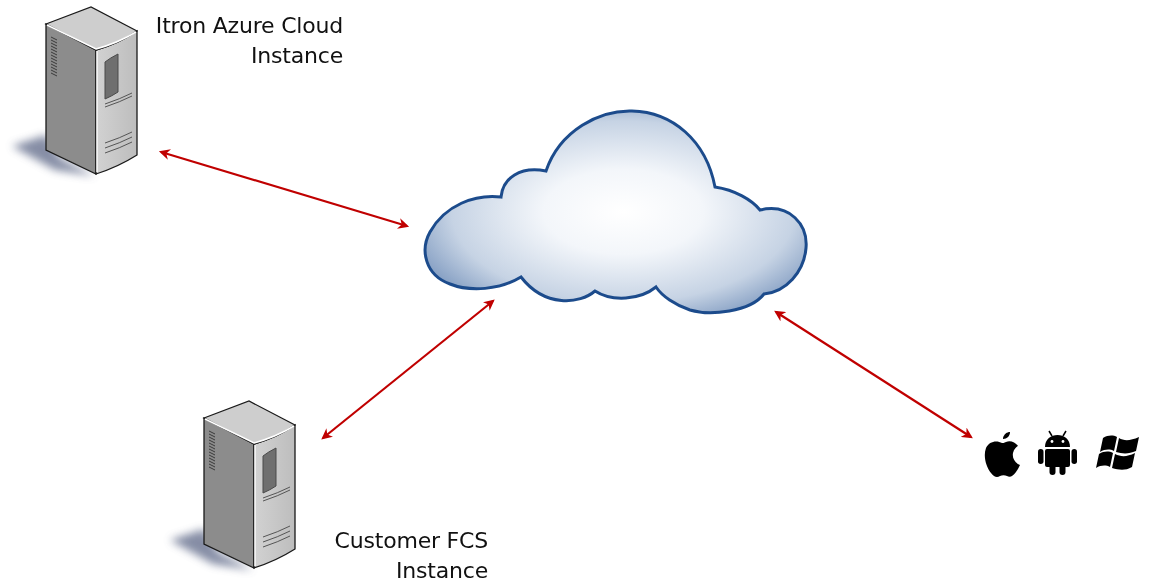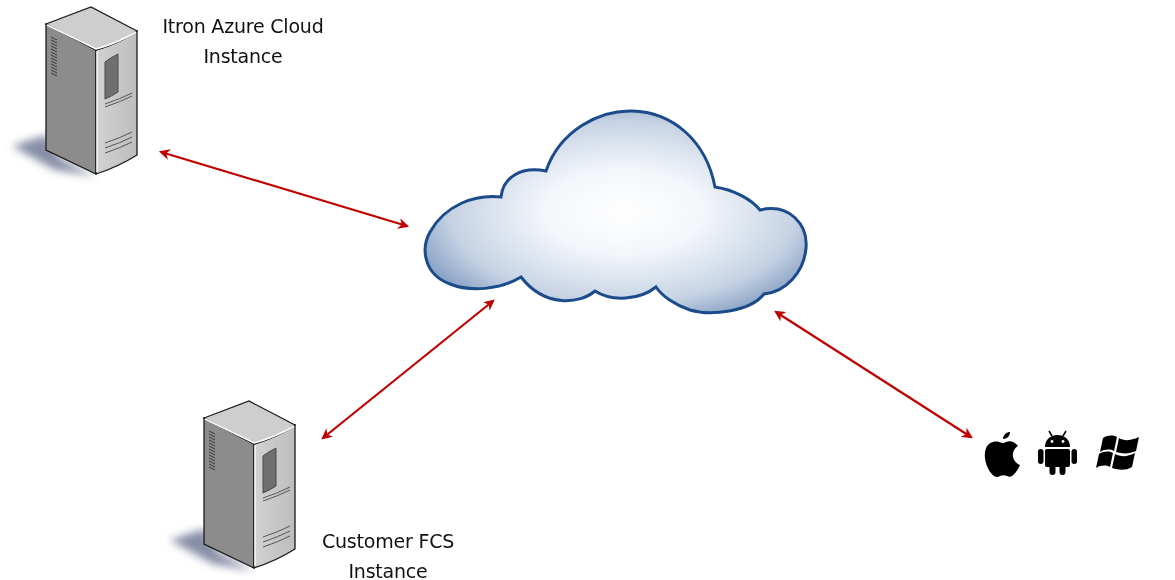--- a/index.html
+++ b/index.html
@@ -1,21 +1,21 @@
 <!DOCTYPE html>
 <html><head>
   <meta charset="utf-8">
   <style>
     html, body { margin: 0; padding: 0; background: #ffffff; }
     body { width: 1175px; height: 580px; position: relative; overflow: hidden;
            font-family: "Liberation Sans", "DejaVu Sans", sans-serif; }
     #stage { position: absolute; left: 0; top: 0; width: 1175px; height: 580px; }
-    .label { position: absolute; text-align: center; color: #111111;
+    .label { position: absolute; text-align: right; color: #111111;
              font-family: "DejaVu Sans", "Liberation Sans", sans-serif;
-             font-size: 19px; line-height: 30px; letter-spacing: -0.2px; }
+             font-size: 22px; line-height: 30px; letter-spacing: -0.2px; }
     .label span { display: block; white-space: nowrap; }
     #label-azure { left: 143px; top: 11px; width: 200px; }
     #label-fcs { left: 288px; top: 526px; width: 200px; }
   </style>
 </head>
 <body>
 
 <svg id="stage" width="1175" height="580" viewBox="0 0 1175 580" xmlns="http://www.w3.org/2000/svg">
   <defs>
     <radialGradient id="cloudGrad" cx="0.52" cy="0.5" r="0.6">

